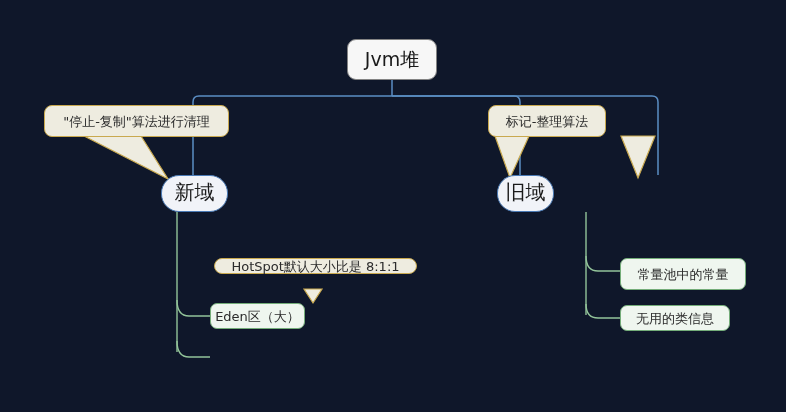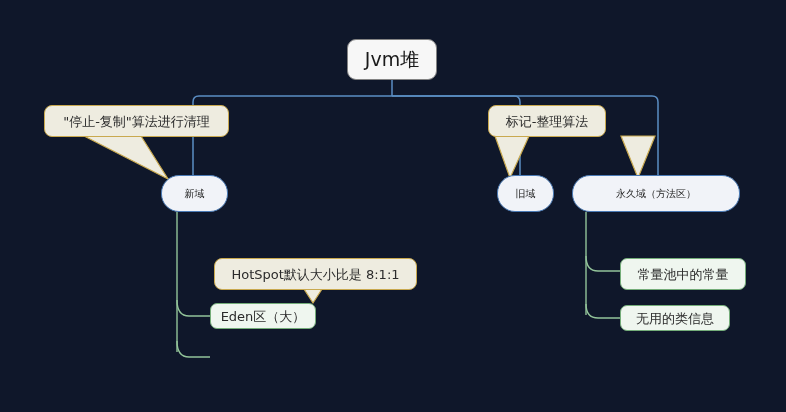--- a/index.html
+++ b/index.html
@@ -41,21 +41,22 @@
     border-radius: 9px;
     color: #1a1a1a;
     font-size: 19px;
   }
   
   .node.blue {
     border: 1.4px solid #4a7ab5;
     background: #f1f3f8;
     border-radius: 18px;
     color: #1a1a1a;
-    font-size: 10px;
+    font-size: 20px;
+    font-family: Liberation Mono, monospace;
   }
   
   .node.green {
     border: 1.2px solid #74ad79;
     background: #eff6ef;
     border-radius: 7px;
     color: #2b2b2b;
     font-size: 13px;
   }
   
@@ -113,25 +114,22 @@
   </div>
 
   <div class="node blue" style="left:161px; top:175px; width:67px; height:37px;">
     <span>新域</span>
   </div>
 
   <div class="node blue" style="left:497px; top:175px; width:57px; height:37px;">
     <span>旧域</span>
   </div>
 
-  <div class="node blue" style="left:572px; top:175px; width:168px; height:37px;">
-    <span>永久域（方法区）</span>
-  </div>
 
-  <div class="node green" style="left:210px; top:303px; width:106px; height:26px;">
+  <div class="node green" style="left:210px; top:303px; width:95px; height:26px;">
     <span>Eden区（大）</span>
   </div>
 
 
   <div class="node green" style="left:620px; top:258px; width:126px; height:32px;">
     <span>常量池中的常量</span>
   </div>
 
   <div class="node green" style="left:620px; top:305px; width:110px; height:26px;">
     <span>无用的类信息</span>
@@ -139,17 +137,17 @@
 
   <div class="note" style="left:44px; top:105px; width:185px; height:32px;">
     <span>"停止-复制"算法进行清理</span>
   </div>
 
   <div class="note" style="left:465px; top:105px; width:118px; height:32px;margin-left:23px;">
     <span>标记-整理算法</span>
   </div>
 
 
-  <div class="note" style="left:214px; top:258px; width:203px; height:32px;">
+  <div class="note" style="left:214px; top:258px; width:203px; height:16px;border-radius:10px;">
     <span>HotSpot默认大小比是 8:1:1</span>
   </div>
 
 </div>
 
 </body></html>

